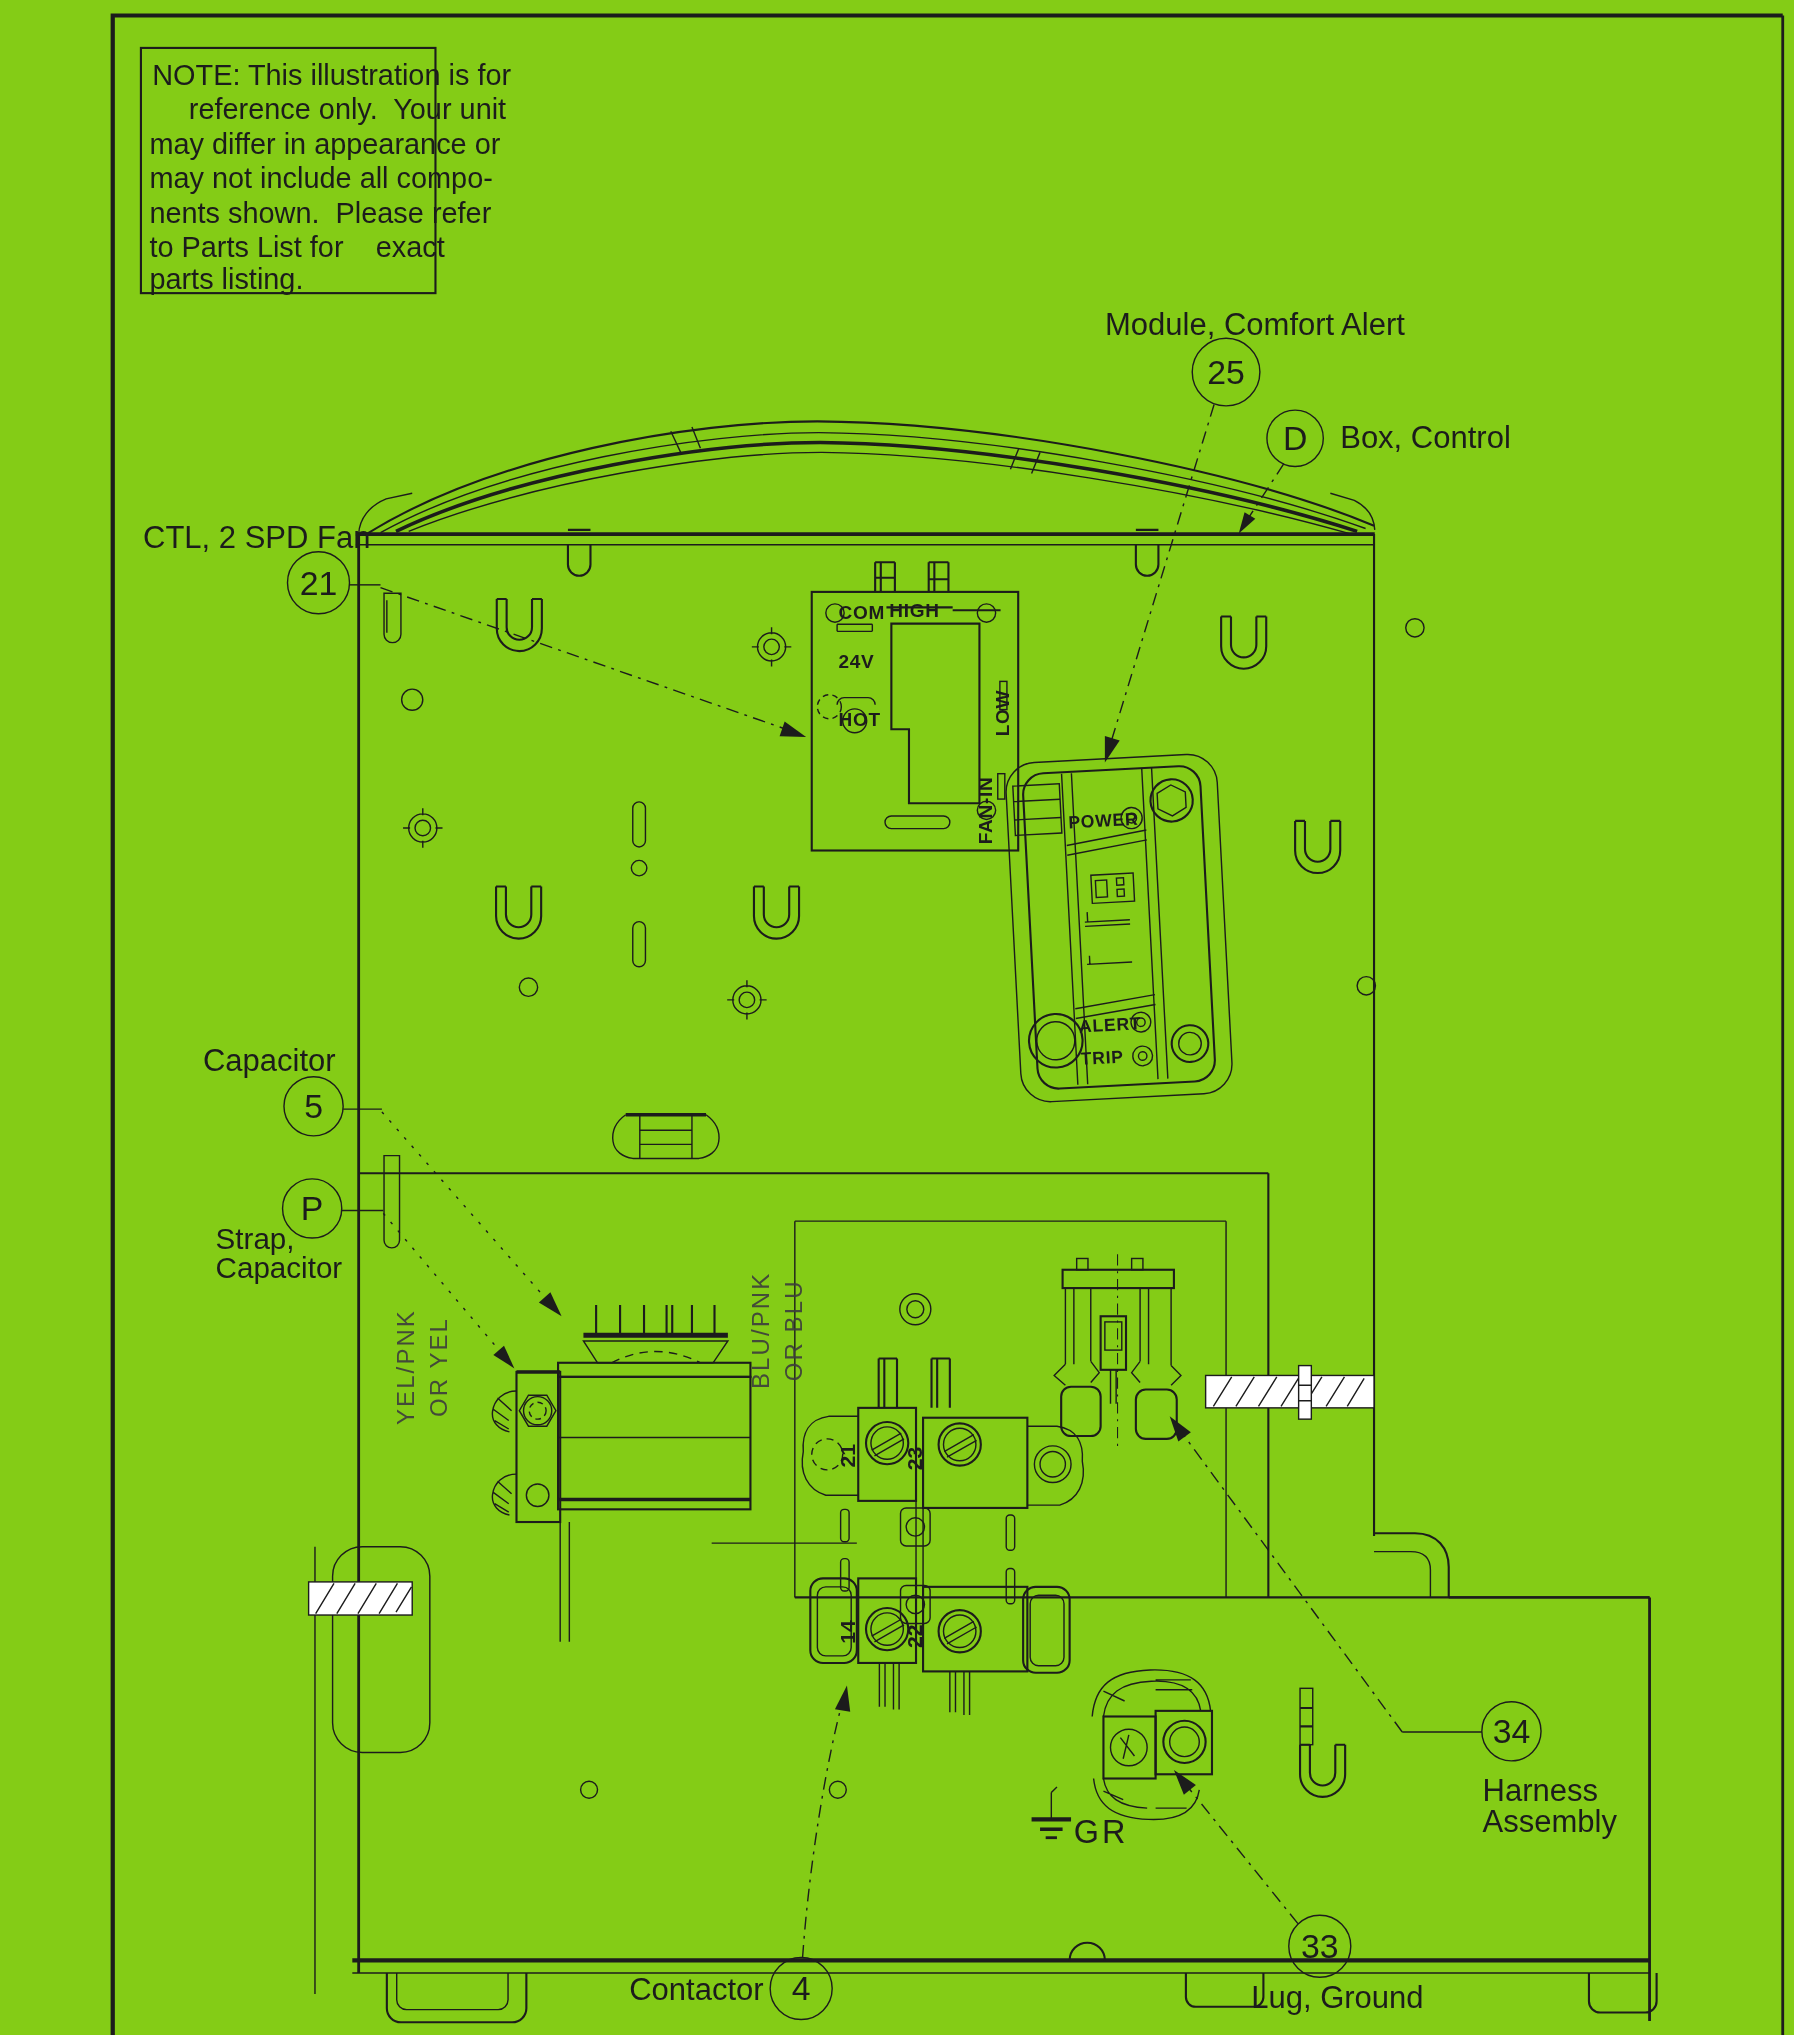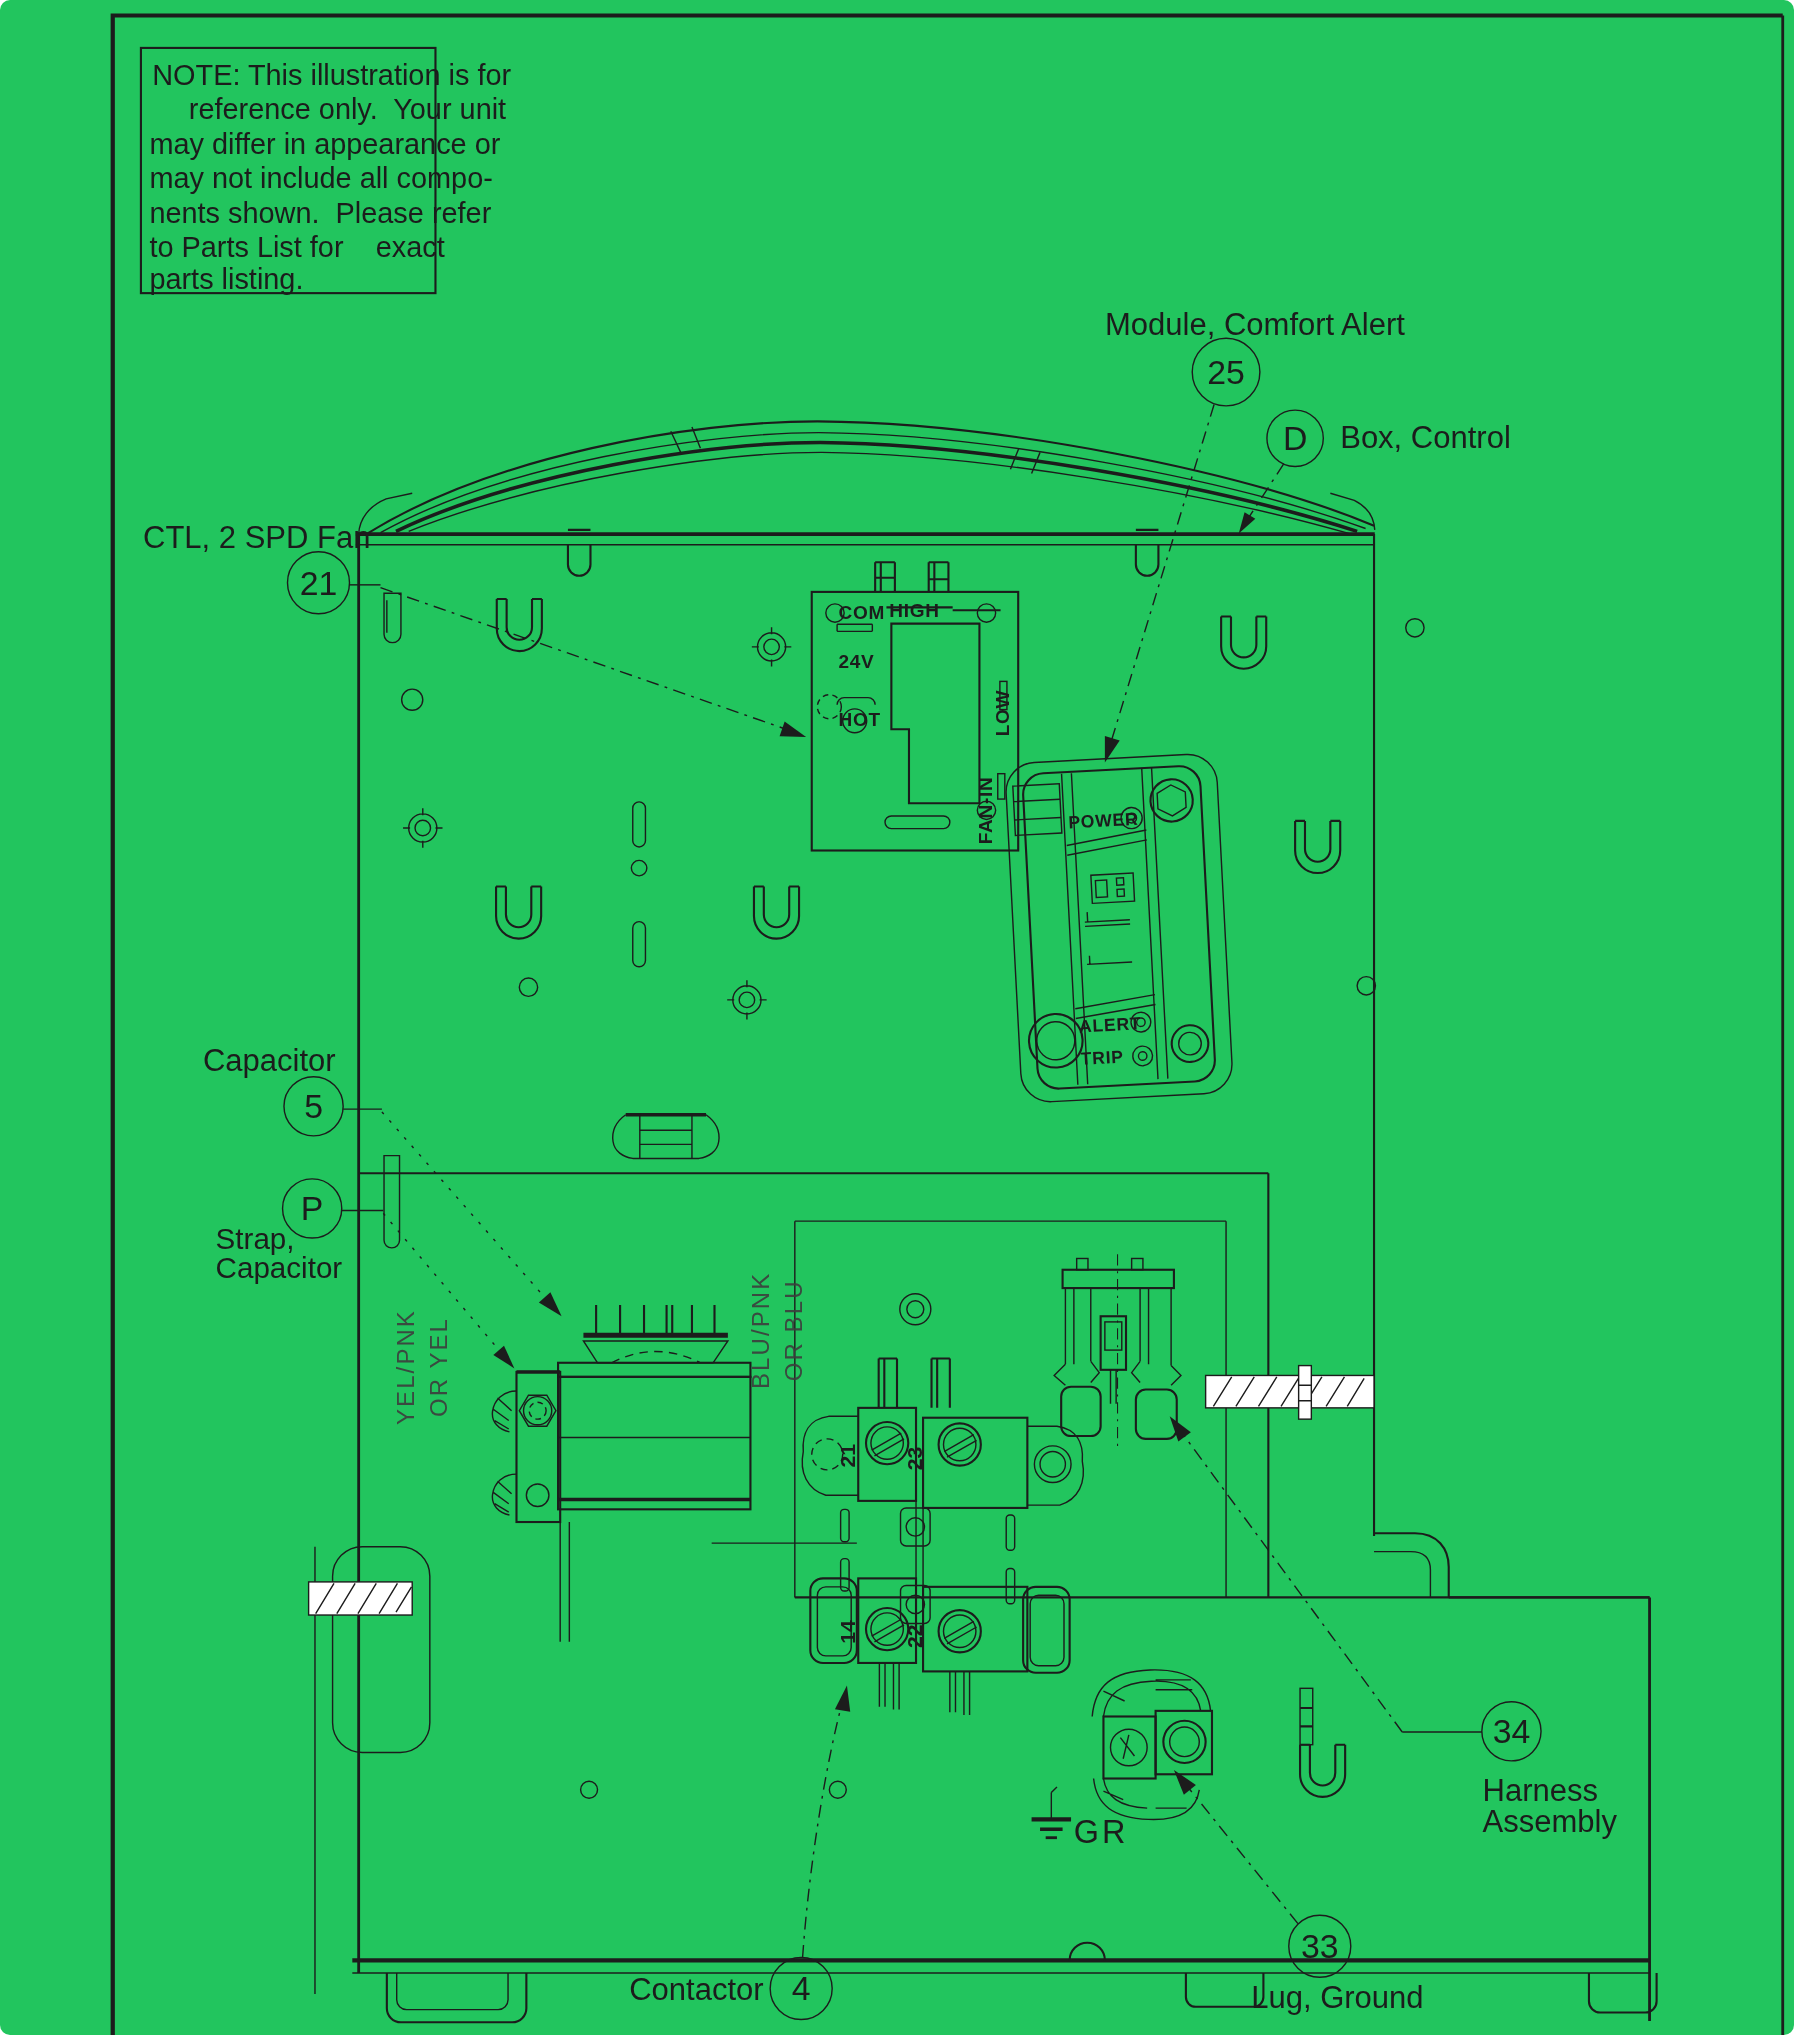--- a/index.html
+++ b/index.html
@@ -1,21 +1,20 @@
 <!DOCTYPE html>
 <html style="font-size:11.3px"><head>
 <meta charset="utf-8">
 <style>
   html,body{margin:0;padding:0;background:#ffffff;}
   .page{
     position:relative;
     width:1794px;height:2035px;
-    background:#22c55e;
+    background:#84cc16;
     font-family:"Liberation Sans", sans-serif;
-    border-radius:10px;
   }
   svg{display:block;width:1794px;height:2035px;}
   svg text{fill:#1c1c1c;}
   .ink{stroke:#1c1c1c;fill:none;}
   .lbl{font-size:44px;}
   .lbl-sm{font-size:42px;}
   .num{font-size:48px;}
   .board{font-size:27px;font-weight:bold;letter-spacing:1px;}
   .mod{font-size:25px;font-weight:bold;letter-spacing:1px;}
   .wire{font-size:34px;letter-spacing:3px;fill:#3d3d3d;opacity:.9;}

